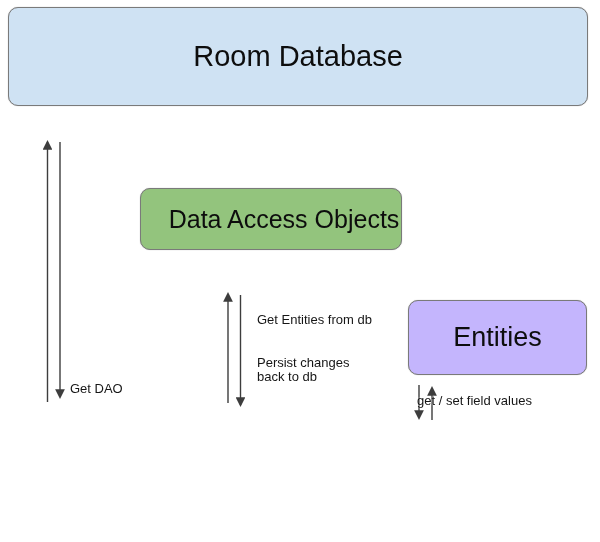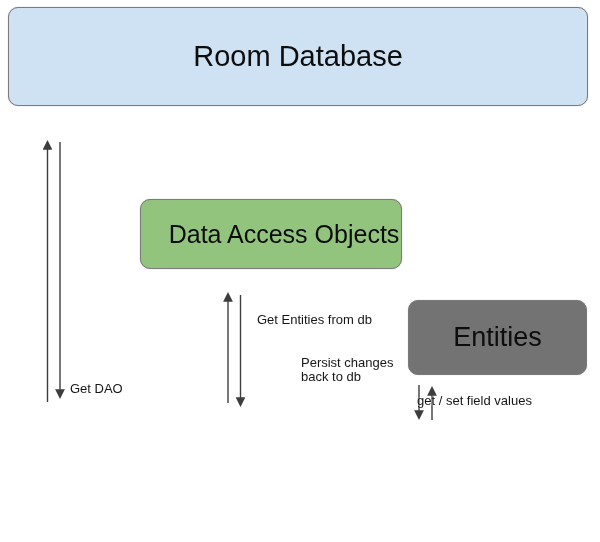--- a/index.html
+++ b/index.html
@@ -17,58 +17,58 @@
     align-items: center;
     justify-content: center;
     border: 1.5px solid #7a7a7a;
     border-radius: 10px;
     box-sizing: border-box;
     box-shadow: 0 0 1px rgba(0,0,0,0.35);
     color: #0d0d0d;
   }
   .node .node-label { white-space: nowrap; }
   .node-room      { left: 8px;   top: 7px;   width: 580px; height: 99px; font-size: 29px; }
-  .node-dao       { left: 140px; top: 199px; width: 262px; height: 70px; font-size: 25px; padding-left: 26px; }
+  .node-dao       { left: 140px; top: 188px; width: 262px; height: 62px; font-size: 25px; padding-left: 26px; }
   .node-entities  { left: 408px; top: 300px; width: 179px; height: 75px; font-size: 27px; }
   .node-rest      { left: 8px;   top: 432px; width: 582px; height: 97px; font-size: 30px; }
 
   .edges-overlay {
     position: absolute;
     left: 0; top: 0;
     width: 600px; height: 542px;
     pointer-events: none;
   }
   .edge-label {
     position: absolute;
     font-size: 13px;
     line-height: 14px;
     color: #161616;
     text-shadow: 0 0 2px #ffffff;
     white-space: nowrap;
   }
-  .edge-label.wrap { white-space: normal; width: 112px; margin-left: 44px; }
+  .edge-label.wrap { white-space: normal; width: 112px; }
   .lbl-get-dao        { left: 70px;  top: 354px; margin-top: 28px; }
   .lbl-get-entities   { left: 257px; top: 313px; }
   .lbl-persist        { left: 257px; top: 356px; }
   .lbl-get-set        { left: 417px; top: 394px; text-align: center; }
 </style>
 </head>
 <body>
 
 <div class="canvas">
 
   <div class="node node-room" style="background-color: rgb(207, 226, 243); align-items: center;">
     <span class="node-label">Room Database</span>
   </div>
 
   <div class="node node-dao" style="background-color: rgb(147, 196, 125);">
     <span class="node-label">Data Access Objects</span>
   </div>
 
-  <div class="node node-entities" style="background-color: #737373;">
+  <div class="node node-entities" style="background-color: #c4b5fd;">
     <span class="node-label">Entities</span>
   </div>
 
 
   <svg class="edges-overlay" width="600" height="542" viewBox="0 0 600 542" xmlns="http://www.w3.org/2000/svg">
     <defs>
       <marker id="ah" viewBox="0 0 10 10" refX="8" refY="5" markerWidth="7" markerHeight="7" orient="auto">
         <path d="M0,0 L10,5 L0,10 Z" fill="#3d3d3d"></path>
       </marker>
     </defs>

